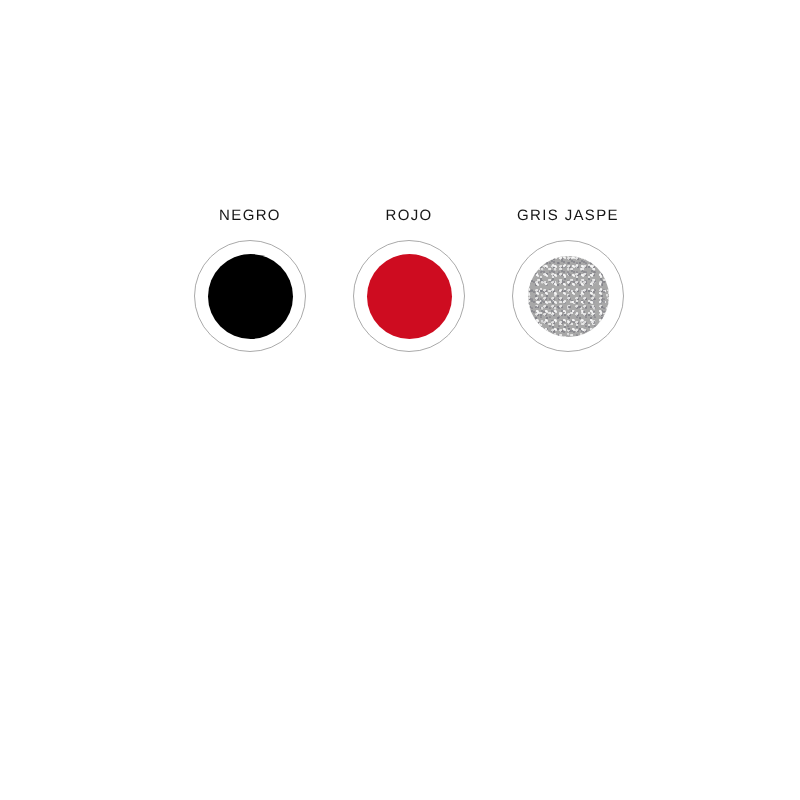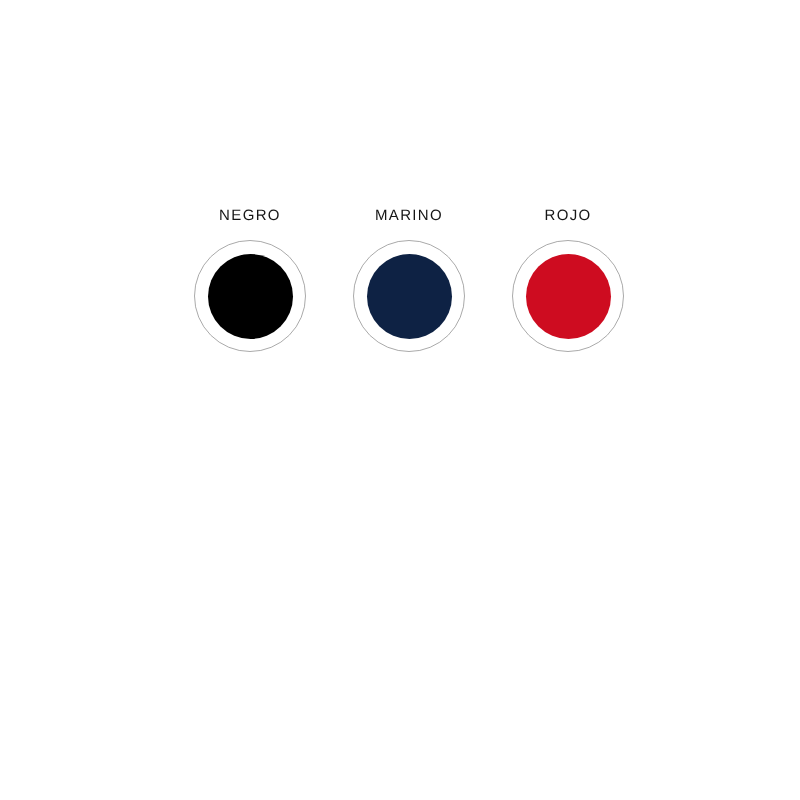--- a/index.html
+++ b/index.html
@@ -111,24 +111,24 @@
 <body style="background: rgb(255, 255, 255);">
 
 <div id="swatch-grid">
     <div class="swatch-cell">
       <div class="swatch-label">NEGRO</div>
       <div class="swatch-ring" style="border-color: rgb(170, 170, 170);">
         <div class="swatch-fill" style="background: rgb(0, 0, 0);"></div>
       </div>
     </div>
     <div class="swatch-cell">
-      <div class="swatch-label">MARINO</div>
-      <div class="swatch-ring" style="border-color: rgb(170, 170, 170);">
-        <div class="swatch-fill" style="background: rgb(14, 34, 68);"></div>
-      </div>
-    </div>
-    <div class="swatch-cell">
       <div class="swatch-label">ROJO</div>
       <div class="swatch-ring" style="border-color: rgb(170, 170, 170);">
         <div class="swatch-fill" style="background: rgb(206, 12, 32);"></div>
       </div>
     </div>
+    <div class="swatch-cell">
+      <div class="swatch-label">GRIS JASPE</div>
+      <div class="swatch-ring" style="border-color: rgb(170, 170, 170);">
+        <div class="swatch-fill textured" style="background: rgb(168, 168, 168);"></div>
+      </div>
+    </div>
   </div>
 
 </body></html>

